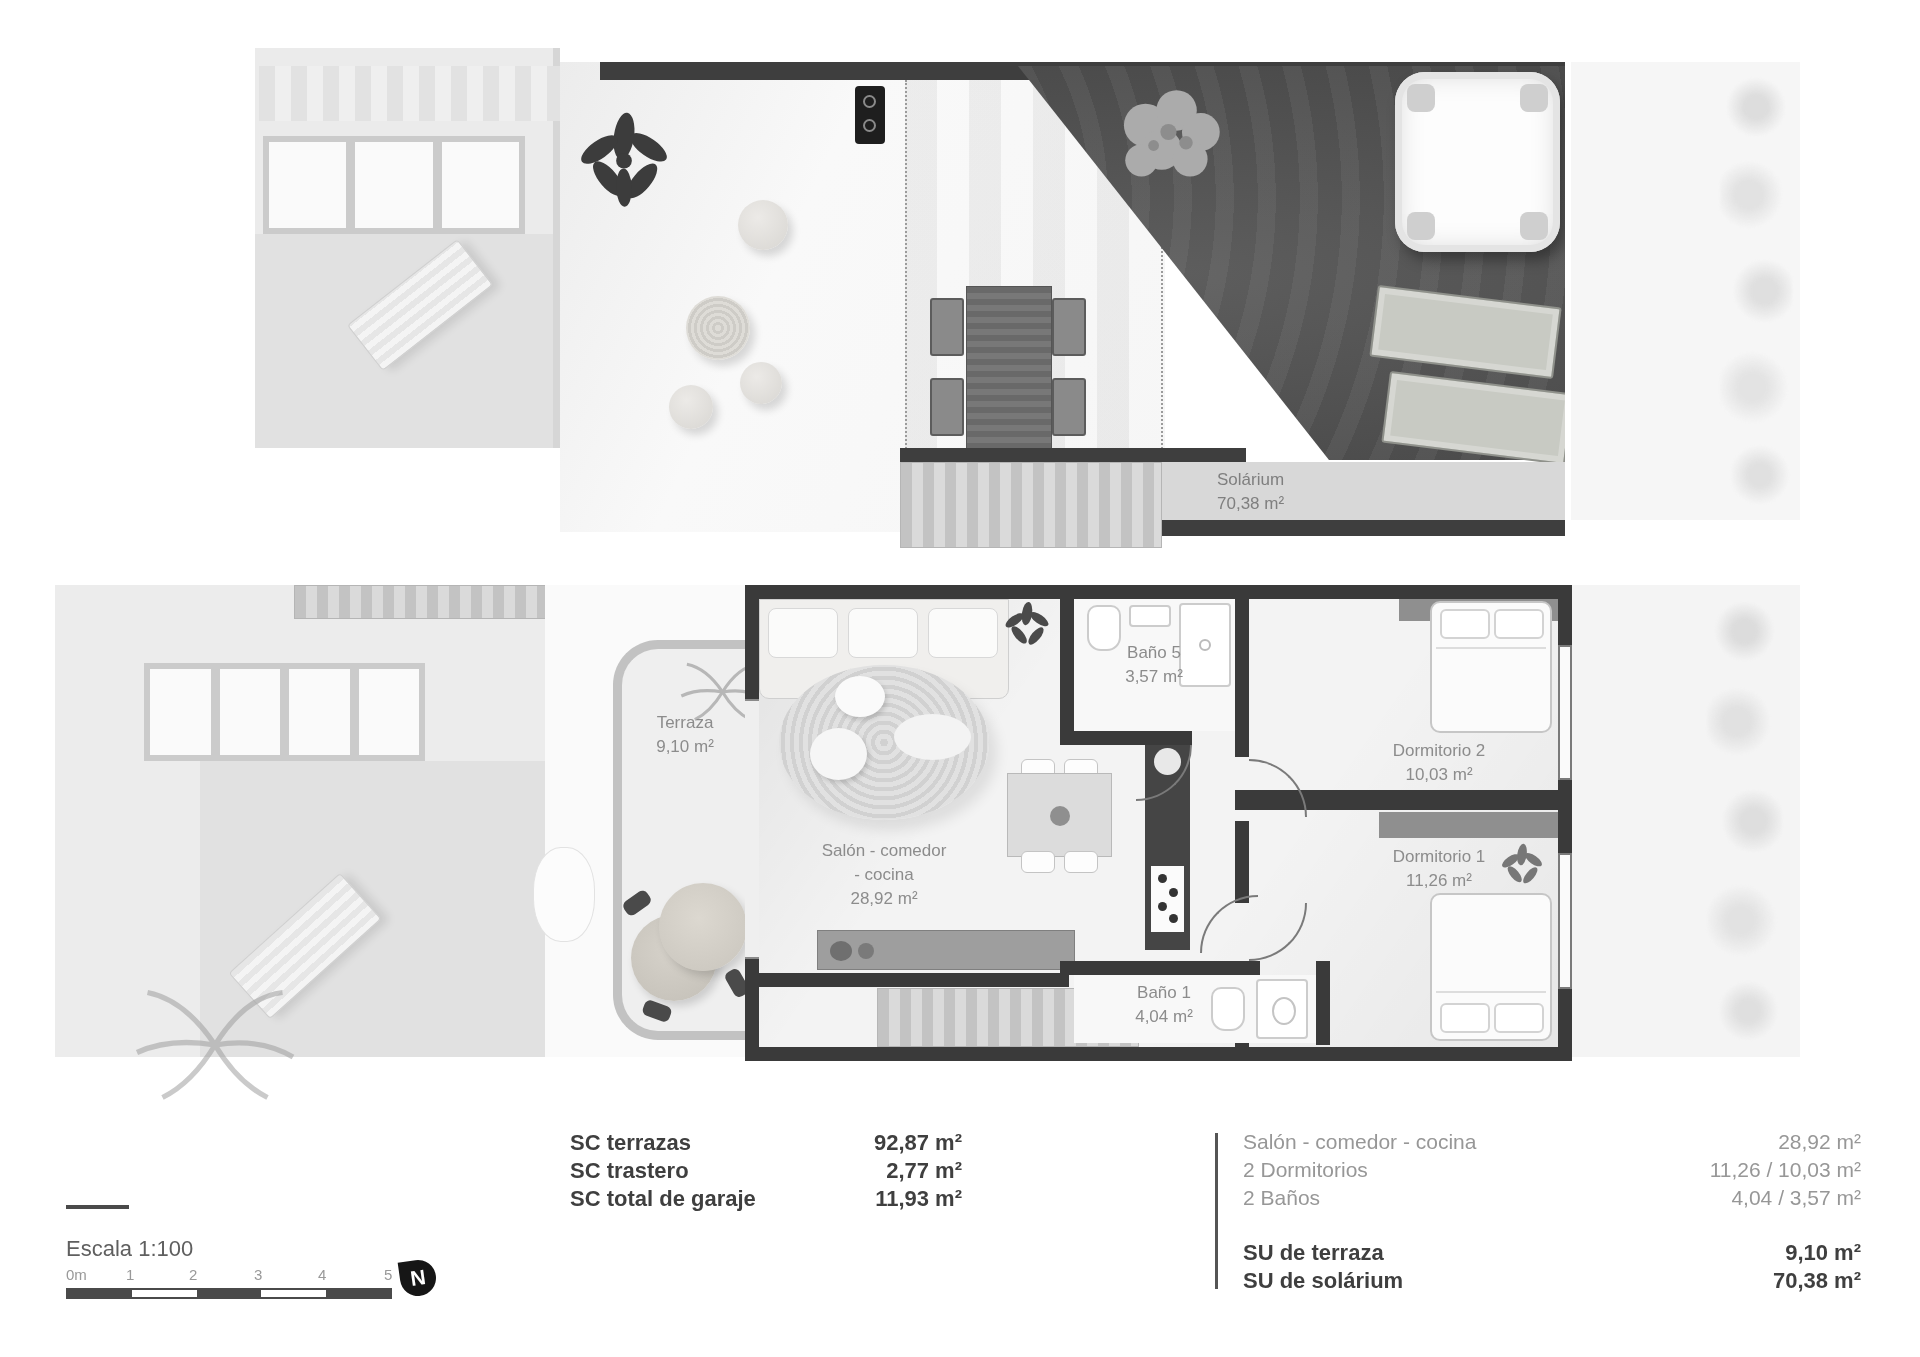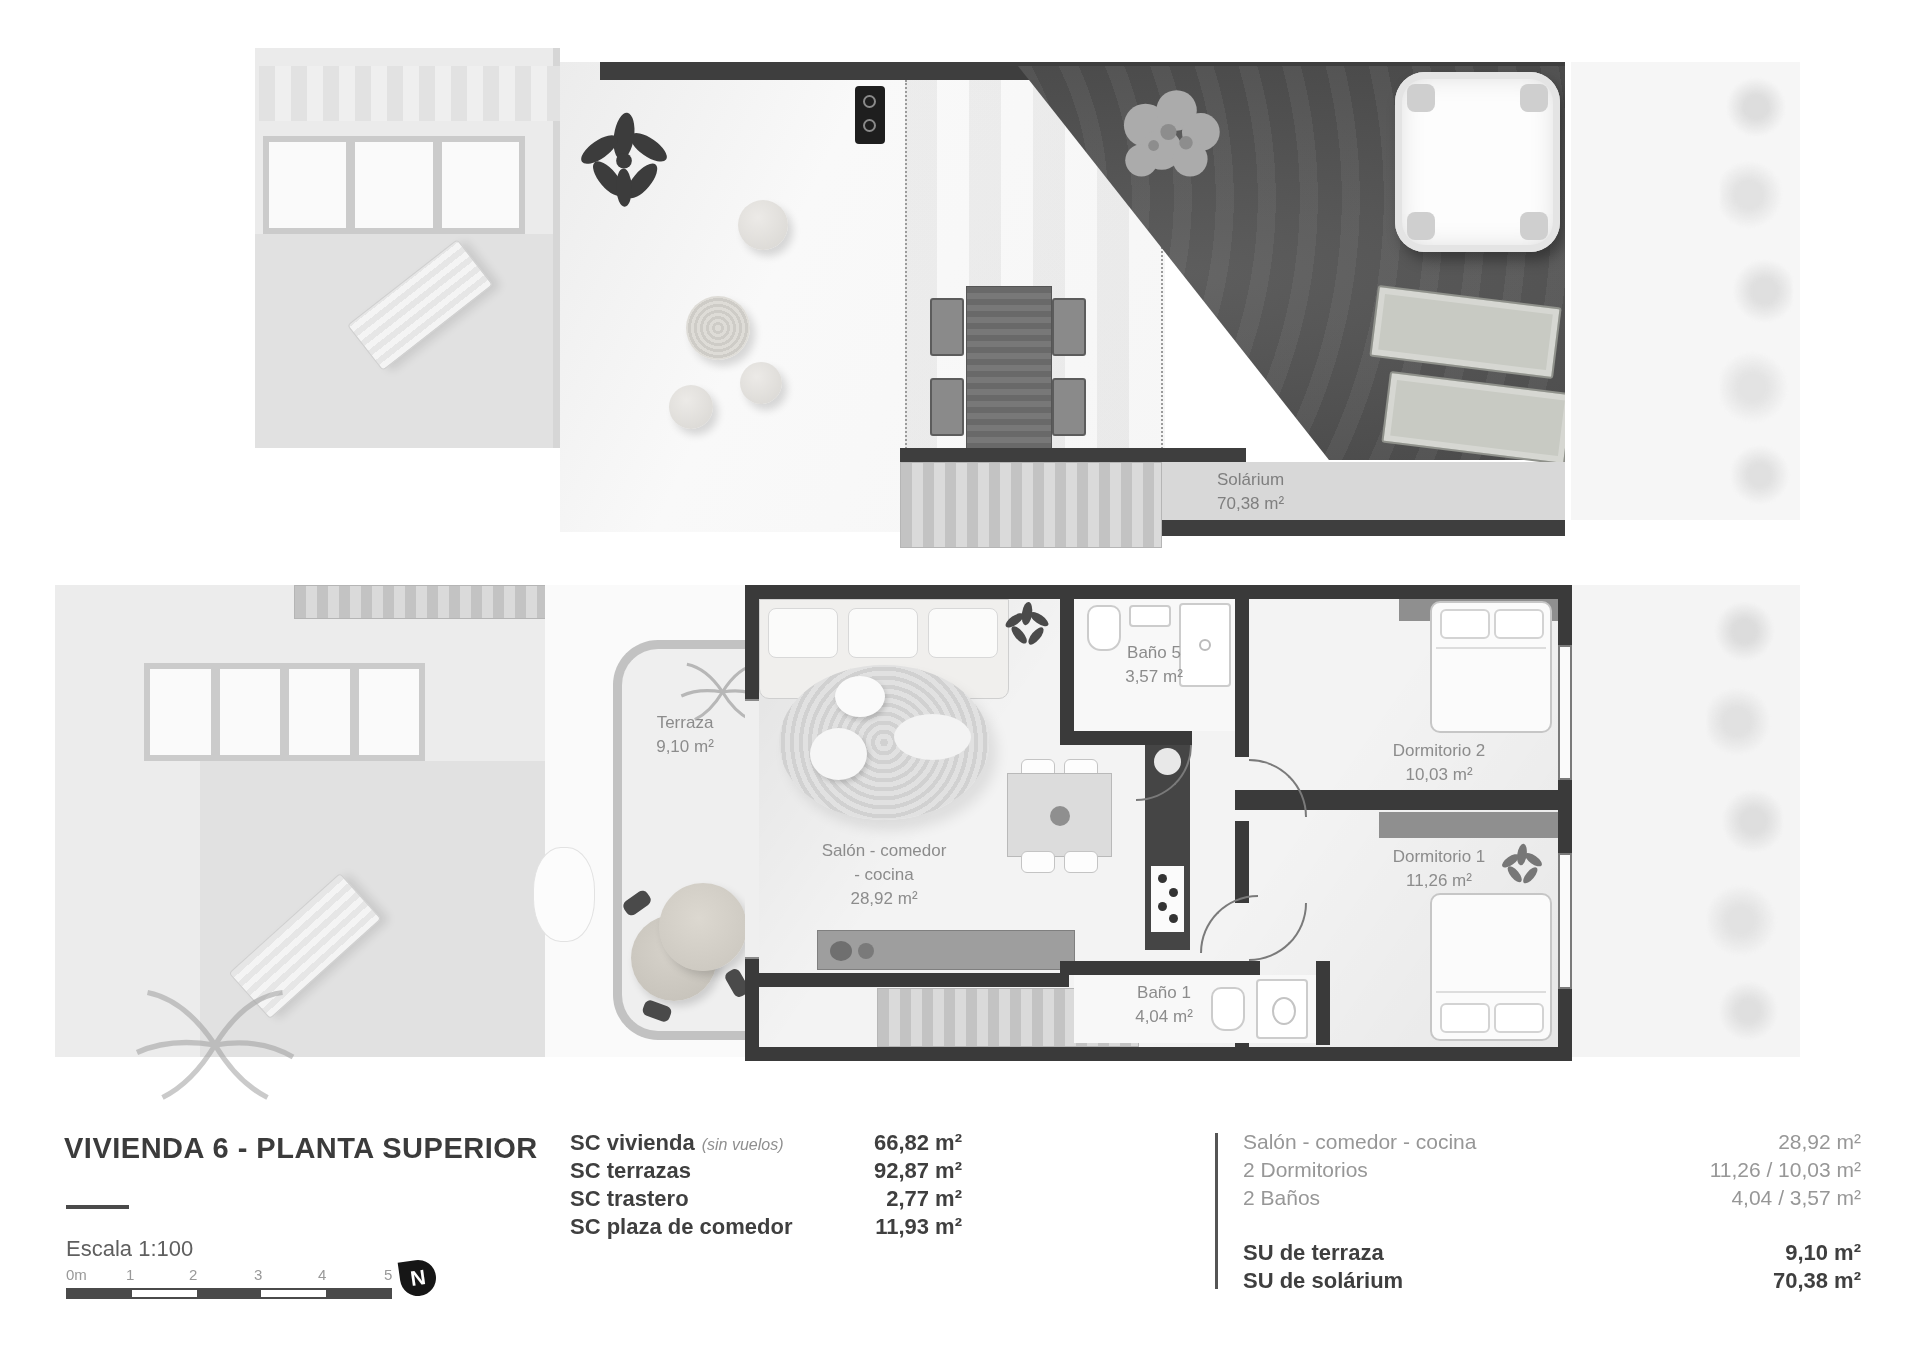--- a/index.html
+++ b/index.html
@@ -333,21 +333,20 @@
 
       <div class="abs" style="left:799px;top:46px;width:14px;height:135px;background:#fafafa;border:2px solid #7a7a7a;"></div>
       <div class="abs" style="left:799px;top:254px;width:14px;height:136px;background:#fafafa;border:2px solid #7a7a7a;"></div>
     </div>
 
     <div class="abs" style="left:1517px;top:0;width:228px;height:472px;background:#f4f4f4;">
       <div class="abs plantstrip" style="right:18px;top:10px;width:75px;height:452px;"></div>
     </div>
   </div>
 
-  <div class="abs title" style="left:64px;top:1132px;">VIVIENDA 6 - PLANTA SUPERIOR</div>
   <div class="abs" style="left:66px;top:1205px;width:63px;height:4px;background:#4a4a4a;"></div>
   <div class="abs escala" style="left:66px;top:1236px;">Escala 1:100</div>
 
   <div class="abs" style="left:66px;top:1266px;width:326px;height:36px;">
     <span class="tick" style="left:0;">0m</span>
     <span class="tick" style="left:60px;">1</span>
     <span class="tick" style="left:123px;">2</span>
     <span class="tick" style="left:188px;">3</span>
     <span class="tick" style="left:252px;">4</span>
     <span class="tick" style="left:318px;">5</span>
@@ -358,34 +357,29 @@
       <div class="seg"></div>
       <div class="seg"></div>
     </div>
   </div>
   <div class="north" style="left:400px;top:1260px;">
     <span>N</span>
   </div>
 
   <div class="abs" style="left:570px;top:1130px;width:392px;">
     <div class="t-row">
-      <span class="t-label">SC vivienda</span>
-      <span class="t-note">(sin vuelos)</span>
-      <span class="t-val">66,82 m²</span>
-    </div>
-    <div class="t-row">
       <span class="t-label">SC terrazas</span>
       <span class="t-val">92,87 m²</span>
     </div>
     <div class="t-row">
       <span class="t-label">SC trastero</span>
       <span class="t-val">2,77 m²</span>
     </div>
     <div class="t-row">
-      <span class="t-label">SC plaza de comedor</span>
+      <span class="t-label">SC total de garaje</span>
       <span class="t-val">11,93 m²</span>
     </div>
     <div class="gap24"></div>
   </div>
 
   <div class="abs" style="left:1215px;top:1133px;width:3px;height:156px;background:#555;"></div>
 
   <div class="abs su" style="left:1243px;top:1130px;width:618px;">
     <div class="t-row">
       <span class="t-label">Salón - comedor - cocina</span>

